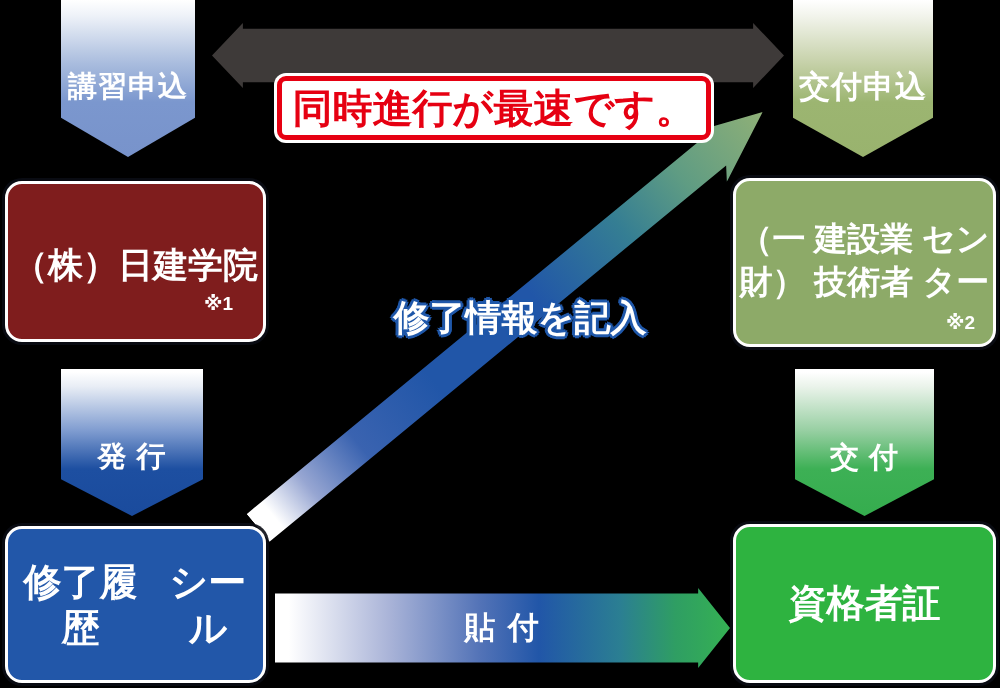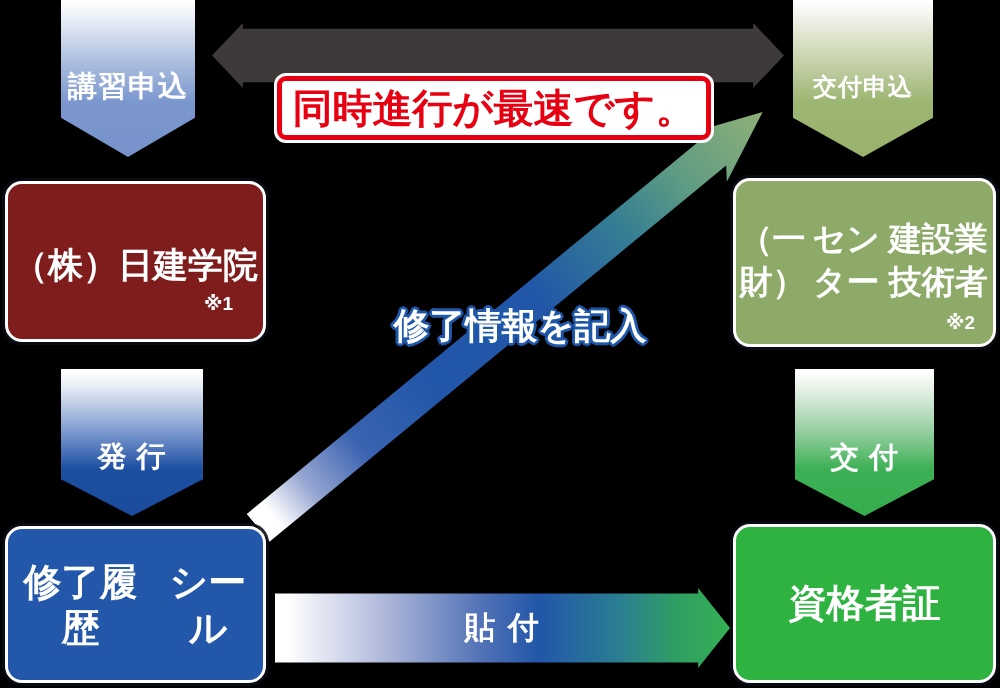--- a/index.html
+++ b/index.html
@@ -15,21 +15,21 @@
     clip-path:polygon(0 0,100% 0,100% 75%,50% 100%,0 75%);
     display:flex;align-items:center;justify-content:center;
     color:#fff;font-weight:bold;letter-spacing:1px;
     z-index:10;
   }
   .chev-tl{
     left:61px;top:0;width:134px;height:157px;font-size:29px;padding-top:17px;
     background:linear-gradient(180deg,#ffffff 0%,#eef2f8 10%,#aabdde 40%,#7b97ce 65%,#7893cb 100%);
   }
   .chev-tr{
-    left:793px;top:0;width:140px;height:157px;font-size:24px;padding-top:17px;
+    left:793px;top:0;width:140px;height:157px;font-size:31px;padding-top:17px;
     background:linear-gradient(180deg,#ffffff 0%,#f2f4ec 10%,#c6d1a9 40%,#9cb571 65%,#99b36e 100%);
   }
   .chev-ml{
     left:61px;top:369px;width:142px;height:147px;font-size:29px;padding-top:28px;
     background:linear-gradient(180deg,#ffffff 2%,#e8edf5 12%,#7f9cd0 42%,#1d4fa1 68%,#1a4b9d 100%);
   }
   .chev-mr{
     left:795px;top:369px;width:139px;height:147px;font-size:29px;padding-top:30px;
     background:linear-gradient(180deg,#ffffff 2%,#eaf3ea 12%,#97cfa2 42%,#3db055 68%,#35ad4e 100%);
   }
@@ -44,21 +44,20 @@
     position:absolute;left:212px;top:25px;width:572px;text-align:center;
     font-size:31px;font-weight:bold;color:#fff;z-index:9;line-height:38px;
   }
   .outline-dark{
     text-shadow:3px 0 0 #3e3a39,-3px 0 0 #3e3a39,0 3px 0 #3e3a39,0 -3px 0 #3e3a39,
       2px 2px 0 #3e3a39,-2px 2px 0 #3e3a39,2px -2px 0 #3e3a39,-2px -2px 0 #3e3a39;
   }
   .outline-blue{
     text-shadow:3px 0 0 #1f57a9,-3px 0 0 #1f57a9,0 3px 0 #1f57a9,0 -3px 0 #1f57a9,
       2px 2px 0 #1f57a9,-2px 2px 0 #1f57a9,2px -2px 0 #1f57a9,-2px -2px 0 #1f57a9;
-    margin-top:8px;
   }
 
   
   .pill{
     position:absolute;left:277px;top:76px;width:434px;height:64px;
     background:#fff;border:5px solid #e60012;border-radius:9px;
     box-shadow:0 0 0 3px #fff;
     display:flex;align-items:center;justify-content:center;
     color:#e60012;font-weight:bold;font-size:40px;letter-spacing:0;
     z-index:30;white-space:nowrap;
@@ -123,22 +122,22 @@
     <span>同時進行が最速です。</span>
   </div>
 
   <div class="box box-tl">
     <span>（株）日建学院</span>
     <span class="note note-1">※1</span>
   </div>
 
   <div class="box box-tr">
     <span>（一財）</span>
+    <span>建設業技術者</span>
     <span>センター</span>
-    <span>建設業技術者</span>
     <span class="note note-2">※2</span>
   </div>
 
   <div class="chev chev-mr">
     <span>交 付</span>
   </div>
 
   <div class="chev chev-ml">
     <span>発 行</span>
   </div>

